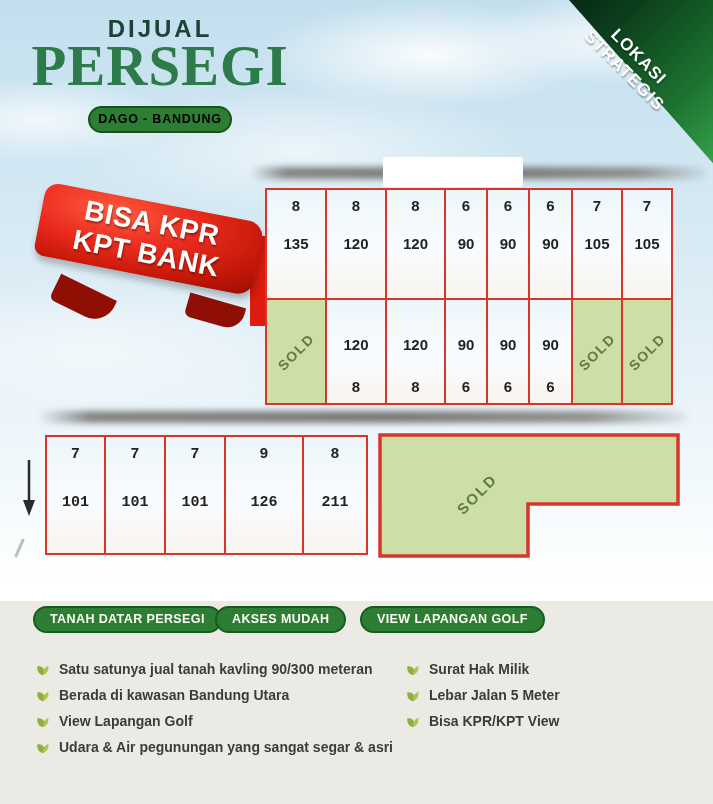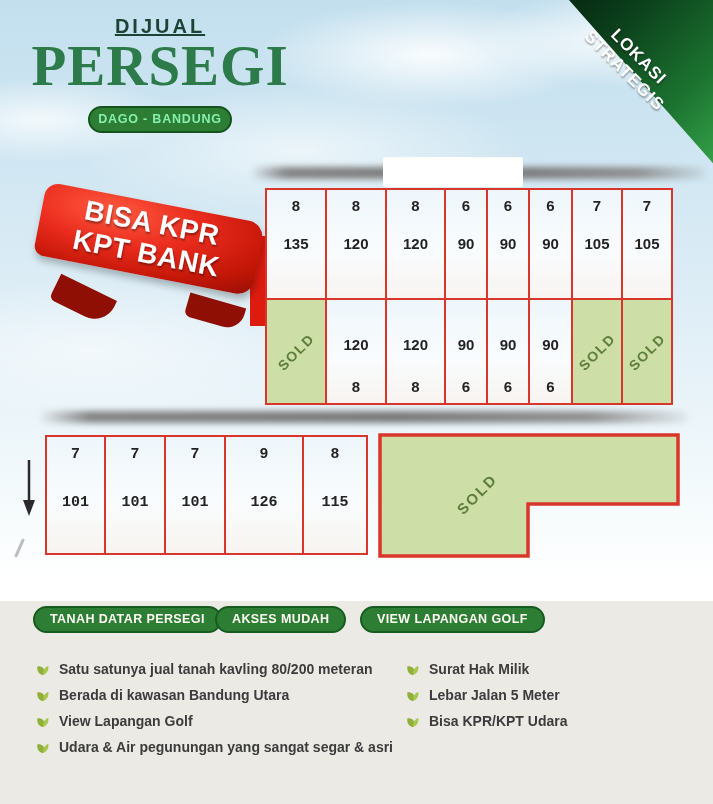--- a/index.html
+++ b/index.html
@@ -13,26 +13,26 @@
       radial-gradient(ellipse 250px 75px at 430px 55px, rgba(255,255,255,.9), rgba(255,255,255,0) 70%),
       radial-gradient(ellipse 200px 60px at 40px 120px, rgba(255,255,255,.75), rgba(255,255,255,0) 70%),
       radial-gradient(ellipse 320px 90px at 300px 150px, rgba(255,255,255,.6), rgba(255,255,255,0) 70%),
       radial-gradient(ellipse 340px 100px at 90px 350px, rgba(255,255,255,.55), rgba(255,255,255,0) 70%),
       linear-gradient(180deg,#c3dfee 0%,#cfe6f2 25%,#e1eff7 55%,#f4fafc 82%,#ffffff 96%,#ffffff 100%);
   }
   .bottom-section { position:absolute; left:0; top:601px; width:713px; height:203px; background:#ebeae5; }
 
   
   .dijual { position:absolute; left:0; top:15px; width:320px; text-align:center;
-    font-size:20px; font-weight:bold; letter-spacing:3px; color:#1c4336;text-decoration:underline; }
+    font-size:24px; font-weight:bold; letter-spacing:3px; color:#1c4336; }
   .kavling { position:absolute; left:0; top:33px; width:320px; text-align:center;
     font-family:"Liberation Serif", serif; font-size:57px; font-weight:600; letter-spacing:1px; color:#2d7a4b; }
   .dago-badge { position:absolute; left:88px; top:106px; width:144px; height:27px;
     background:#2e7d35; border:2px solid #14541c; border-radius:14px;
-    color:#86efac; font-weight:bold; font-size:12.5px; letter-spacing:.8px;
+    color:#000000; font-weight:bold; font-size:12.5px; letter-spacing:.8px;
     text-align:center; line-height:23px; }
 
   
   .corner-ribbon { position:absolute; right:0; top:0; width:180px; height:170px;
     clip-path:polygon(20% 0%, 100% 0%, 100% 96%);
     background:linear-gradient(135deg,#051f0e 0%,#0b3d1b 30%,#1c7230 70%,#36a34a 100%); }
   .corner-text { position:absolute; top:44px; right:22px; width:120px;
     transform:rotate(45deg); text-align:center; color:#fff; font-weight:bold;
     font-size:17px; letter-spacing:1px; line-height:1.2;
     text-shadow:1px 1px 2px rgba(0,0,0,.4); }
@@ -213,21 +213,21 @@
       <div class="cell" style="width:62px;height:120px">
         <span class="num top">7</span>
         <span class="num midL">101</span>
       </div>
       <div class="cell" style="width:80px;height:120px">
         <span class="num top">9</span>
         <span class="num midL">126</span>
       </div>
       <div class="cell" style="width:66px;height:120px">
         <span class="num top">8</span>
-        <span class="num midL">115</span>
+        <span class="num midL">211</span>
       </div>
     </div>
   </div>
 
   <svg class="sold-poly" width="302" height="125" viewBox="0 0 302 125">
     <polygon points="2,2 300,2 300,71 150,71 150,123 2,123" fill="#cddea6" stroke="#d8362b" stroke-width="3.5" stroke-linejoin="miter"></polygon>
     <text x="100" y="66" transform="rotate(-45 100 62)" text-anchor="middle" font-family="Liberation Sans, sans-serif" font-size="15" font-weight="bold" letter-spacing="2" fill="#5f7d3c">SOLD</text>
   </svg>
 
   <svg class="down-arrow" width="16" height="62" viewBox="0 0 16 62">
@@ -239,21 +239,21 @@
   <div class="pill p1">TANAH DATAR PERSEGI</div>
   <div class="pill p2">AKSES MUDAH</div>
   <div class="pill p3">VIEW LAPANGAN GOLF</div>
 
   <div class="features features-left">
     <div class="feature-row">
       <svg class="leaf" viewBox="0 0 16 16">
           <path d="M8.2,14 C3.8,13 1.8,9.4 2.6,4.6 C7.6,4.2 10.6,7 10.1,12.2 Z" fill="#8fb03a"></path>
           <path d="M8.8,13.6 C8.2,9.2 10.2,5.6 14.2,4 C14.9,8.6 12.8,12.2 9,13.8 Z" fill="#a9c64d"></path>
         </svg>
-      <span class="feature-text">Satu satunya jual tanah kavling 80/200 meteran</span>
+      <span class="feature-text">Satu satunya jual tanah kavling 90/300 meteran</span>
     </div>
     <div class="feature-row">
       <svg class="leaf" viewBox="0 0 16 16">
           <path d="M8.2,14 C3.8,13 1.8,9.4 2.6,4.6 C7.6,4.2 10.6,7 10.1,12.2 Z" fill="#8fb03a"></path>
           <path d="M8.8,13.6 C8.2,9.2 10.2,5.6 14.2,4 C14.9,8.6 12.8,12.2 9,13.8 Z" fill="#a9c64d"></path>
         </svg>
       <span class="feature-text">Berada di kawasan Bandung Utara</span>
     </div>
     <div class="feature-row">
       <svg class="leaf" viewBox="0 0 16 16">
@@ -284,17 +284,17 @@
           <path d="M8.2,14 C3.8,13 1.8,9.4 2.6,4.6 C7.6,4.2 10.6,7 10.1,12.2 Z" fill="#8fb03a"></path>
           <path d="M8.8,13.6 C8.2,9.2 10.2,5.6 14.2,4 C14.9,8.6 12.8,12.2 9,13.8 Z" fill="#a9c64d"></path>
         </svg>
       <span class="feature-text">Lebar Jalan 5 Meter</span>
     </div>
     <div class="feature-row">
       <svg class="leaf" viewBox="0 0 16 16">
           <path d="M8.2,14 C3.8,13 1.8,9.4 2.6,4.6 C7.6,4.2 10.6,7 10.1,12.2 Z" fill="#8fb03a"></path>
           <path d="M8.8,13.6 C8.2,9.2 10.2,5.6 14.2,4 C14.9,8.6 12.8,12.2 9,13.8 Z" fill="#a9c64d"></path>
         </svg>
-      <span class="feature-text">Bisa KPR/KPT Udara</span>
+      <span class="feature-text">Bisa KPR/KPT View</span>
     </div>
   </div>
 
 </div>
 
 </body></html>

